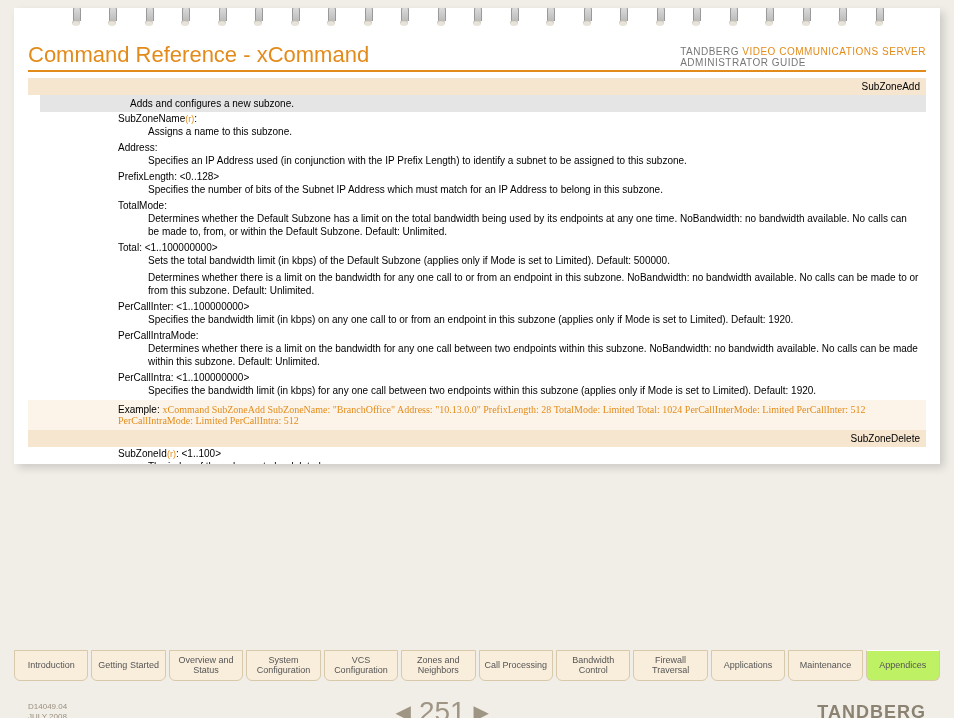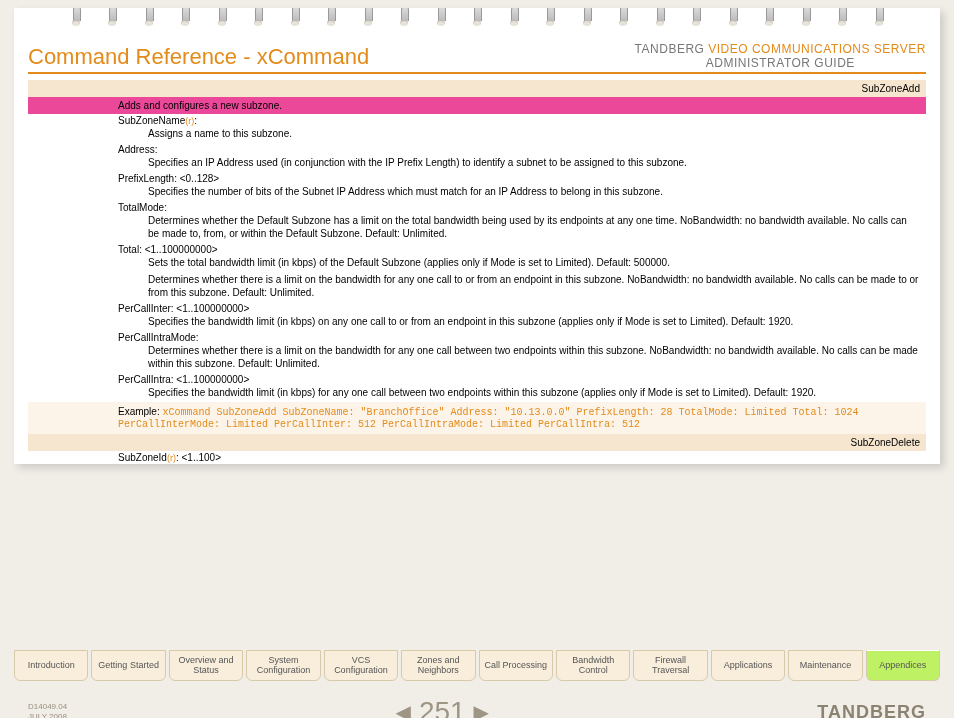--- a/index.html
+++ b/index.html
@@ -59,56 +59,57 @@
     border-bottom:2px solid #e38b1a;
     padding-bottom:2px;
     margin-bottom:6px;
   }
   h1{
     color:#e38b1a;
     font-weight:normal;
     font-size:22px;
   }
   .top-right{
-    text-align:center;
-    font-size:12px;
+    text-align:left;
+    font-size:10px;
     letter-spacing:.5px;
     color:#777;
   }
   .top-right .orange{ color:#e38b1a; }
   .band-dark{
     background:#f6e6cf;
     font-size:10px;
     padding:3px 6px;
     text-align:right;
   }
   .band-light{
-    background:#ec4899;
+    background:#e5e5e5;
     font-size:10px;
     padding:3px 6px 3px 90px;
+    margin-left:12px;
   }
   .param{
     padding:1px 6px 0 90px;
     font-size:10px;
   }
   .param .name{ }
   .param .req{ color:#e38b1a; font-size:9px;}
   .desc{
     padding:1px 6px 3px 120px;
     font-size:10px;
     line-height:1.3;
   }
   .example{
     padding:4px 6px 4px 90px;
     font-size:10px;
     background:#fcf4e8;
   }
   .example .code{
     color:#e38b1a;
-    font-family:Liberation Mono, monospace;
+    font-family:Liberation Serif, serif;
     font-size:10px;
   }
   
   .tabbar{
     position:absolute;
     left:14px; right:14px;
     top:650px;
     display:flex;
     gap:3px;
   }

